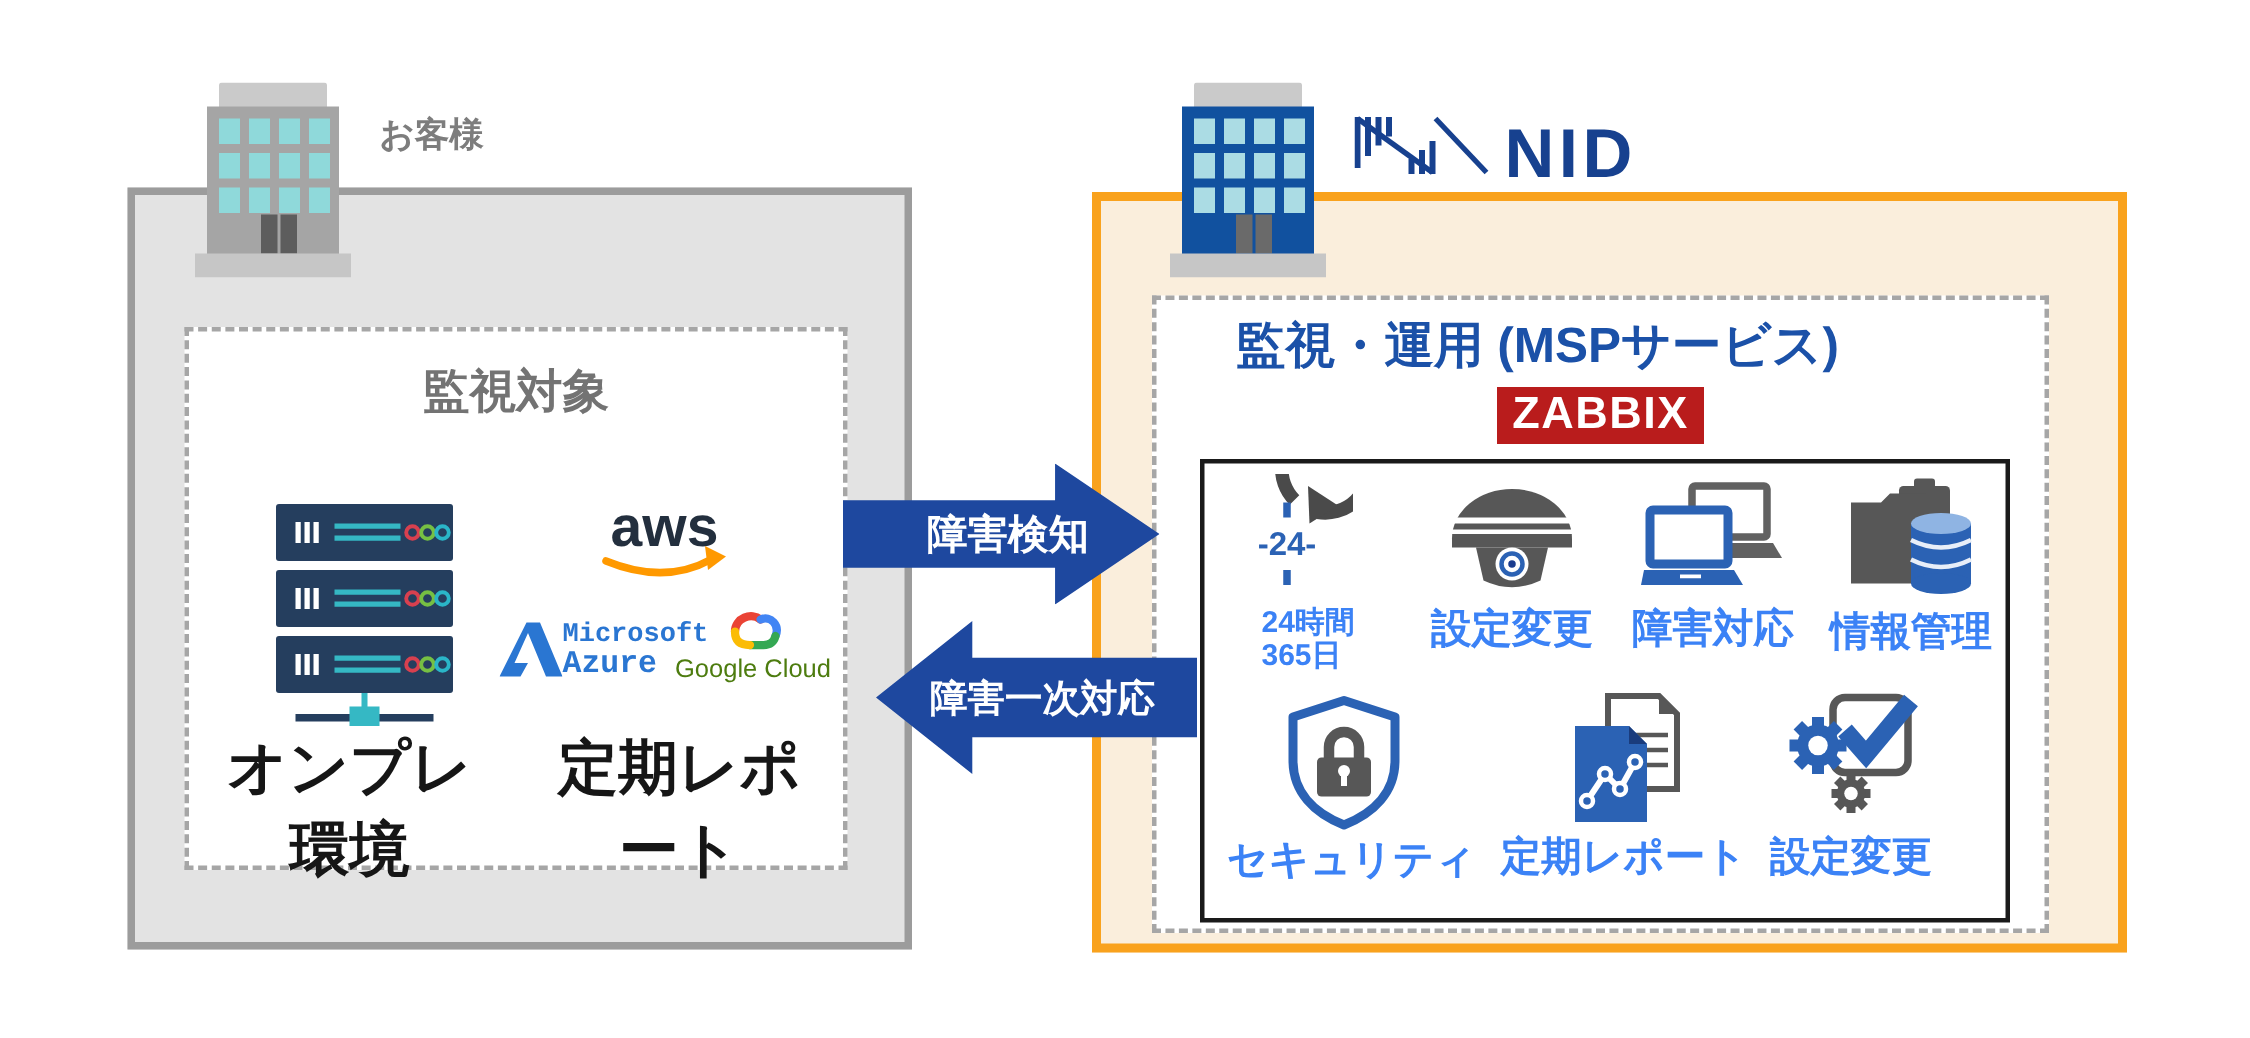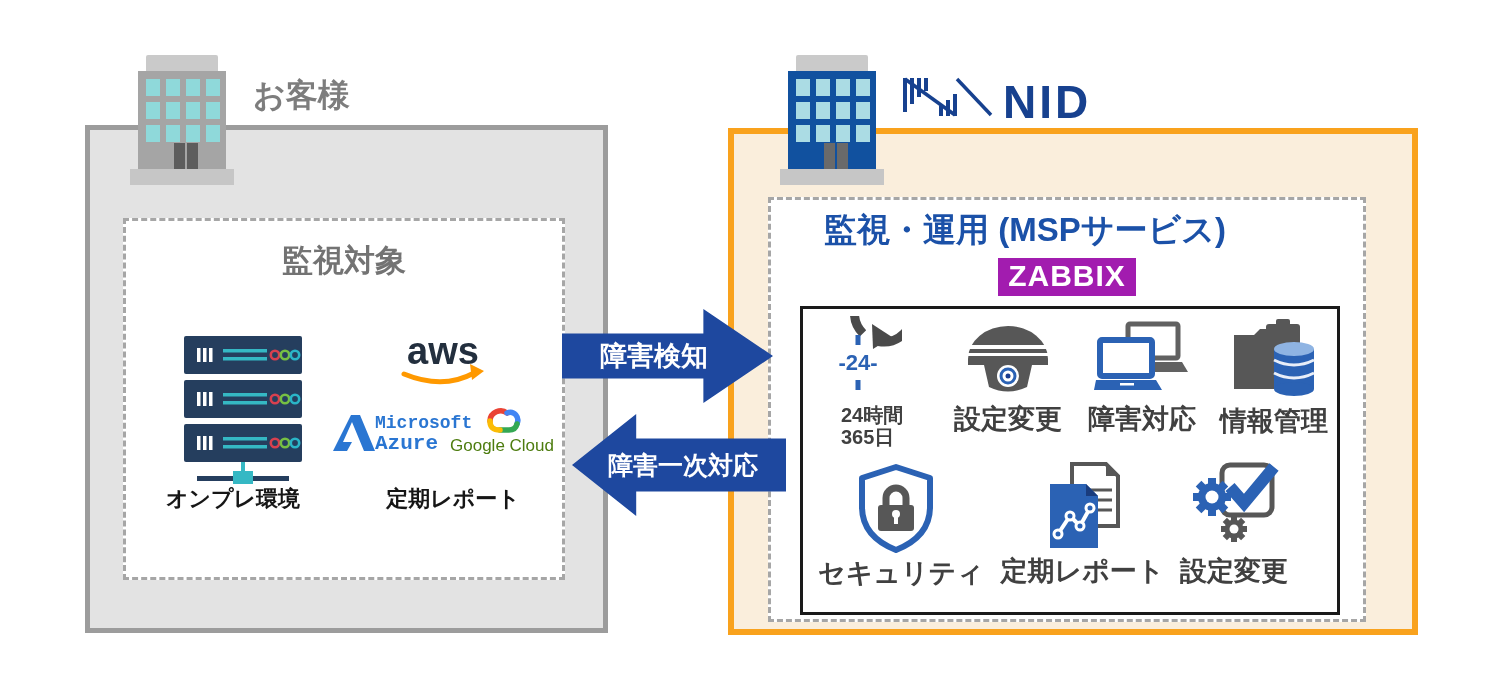--- a/index.html
+++ b/index.html
@@ -4,59 +4,59 @@
 <style>
   html,body{margin:0;padding:0;background:#fff;}
   *{box-sizing:border-box;}
   #canvas{
     position:relative;width:1500px;height:692px;background:#ffffff;
     font-family:"Liberation Sans","DejaVu Sans",sans-serif;overflow:hidden;
   }
   
   .box-customer{position:absolute;left:85px;top:125px;width:523px;height:508px;
     background:#e3e3e3;border:5px solid #9c9c9c;z-index:1;}
-  .customer-label{position:absolute;left:253px;top:74px;font-size:32px;font-weight:bold;color:#7d7d7d;z-index:3;}
+  .customer-label{position:absolute;left:253px;top:74px;font-size:23px;font-weight:bold;color:#7d7d7d;z-index:3;}
   .bldg{position:absolute;z-index:3;}
   .bldg-customer{left:126px;top:55px;}
   .bldg-nid{left:776px;top:55px;}
   .dash-box{position:absolute;background:#ffffff;border:3px dashed #a6a6a6;z-index:2;}
   .dash-customer{left:123px;top:218px;width:442px;height:362px;}
   .monitor-title{position:absolute;left:123px;top:240px;width:442px;text-align:center;
     font-size:31px;font-weight:bold;color:#737373;z-index:3;}
   .server-icon{position:absolute;left:183px;top:336px;z-index:3;}
   .aws-logo{position:absolute;left:398px;top:330px;z-index:3;}
   .azure-logo{position:absolute;left:333px;top:414px;z-index:3;display:flex;gap:0;font-family:Liberation Mono, monospace;}
   .azure-text{line-height:1.05;color:#2a76d2;font-weight:bold;}
   .azure-text .l1{font-size:18px;display:block;}
   .azure-text .l2{font-size:21px;display:block;}
   .google-logo{position:absolute;left:450px;top:404px;width:104px;text-align:center;z-index:3;}
   .google-text{font-size:17px;color:#4d7c0f;font-weight:500;margin-top:2px;white-space:nowrap;}
-  .env-label{position:absolute;top:484px;font-size:22px;font-weight:bold;color:#161616;z-index:3;text-align:center;}
+  .env-label{position:absolute;top:484px;font-size:40px;font-weight:bold;color:#161616;z-index:3;text-align:center;}
   .env-onprem{left:133px;width:200px;}
   .env-cloud{left:355px;width:196px;}
   
   .arrow{position:absolute;background:#1e489f;color:#fff;font-weight:bold;z-index:6;
     display:flex;align-items:center;}
-  .arrow-detect{left:562px;top:309px;width:211px;height:94px;font-size:27px;padding-left:38px;
+  .arrow-detect{left:562px;top:309px;width:211px;height:94px;font-size:27px;padding-left:56px;
     clip-path:polygon(0 26%,67% 26%,67% 0,100% 50%,67% 100%,67% 74%,0 74%);}
-  .arrow-response{left:572px;top:414px;width:214px;height:102px;font-size:25px;padding-left:36px;
+  .arrow-response{left:584px;top:414px;width:214px;height:102px;font-size:25px;padding-left:36px;
     clip-path:polygon(100% 24%,30% 24%,30% 0,0 50%,30% 100%,30% 76%,100% 76%);}
   
   .box-nid{position:absolute;left:728px;top:128px;width:690px;height:507px;
     background:#faeedc;border:6px solid #f9a21d;z-index:1;}
   .nid-logo{position:absolute;left:903px;top:70px;z-index:3;}
   .dash-nid{left:768px;top:197px;width:598px;height:425px;}
   .msp-title{position:absolute;left:768px;top:208px;width:514px;text-align:center;
     font-size:33px;font-weight:bold;color:#1b51a8;z-index:3;}
   .zabbix-wrap{position:absolute;left:768px;top:258px;width:598px;text-align:center;z-index:3;}
-  .zabbix-badge{display:inline-block;background:#a21caf;color:#fff;font-size:30px;font-weight:bold;
+  .zabbix-badge{display:inline-block;background:#b91c1c;color:#fff;font-size:30px;font-weight:bold;
     padding:1px 10px 3px 10px;letter-spacing:1px;}
   .black-box{position:absolute;left:800px;top:306px;width:540px;height:309px;
     background:#fff;border:3px solid #1a1a1a;z-index:2;}
-  .svc{position:absolute;z-index:3;color:#404040;font-weight:bold;text-align:center;}
+  .svc{position:absolute;z-index:3;color:#3b82f6;font-weight:bold;text-align:center;}
   .svc .lbl{font-size:27px;line-height:1.08;white-space:nowrap;}
   .svc svg{display:block;margin:0 auto 3px auto;}
   .svc1{left:812px;top:316px;width:128px;text-align:left;}
   .svc1 svg{margin:0 0 1px 2px;}
   .svc1 .lbl{font-size:20px;margin-left:29px;}
   .svc2{left:944px;top:322px;width:128px;}
   .svc3{left:1076px;top:318px;width:132px;}
   .svc4{left:1208px;top:318px;width:132px;}
   .svc5{left:818px;top:462px;width:155px;}
   .svc6{left:1000px;top:458px;width:165px;}

